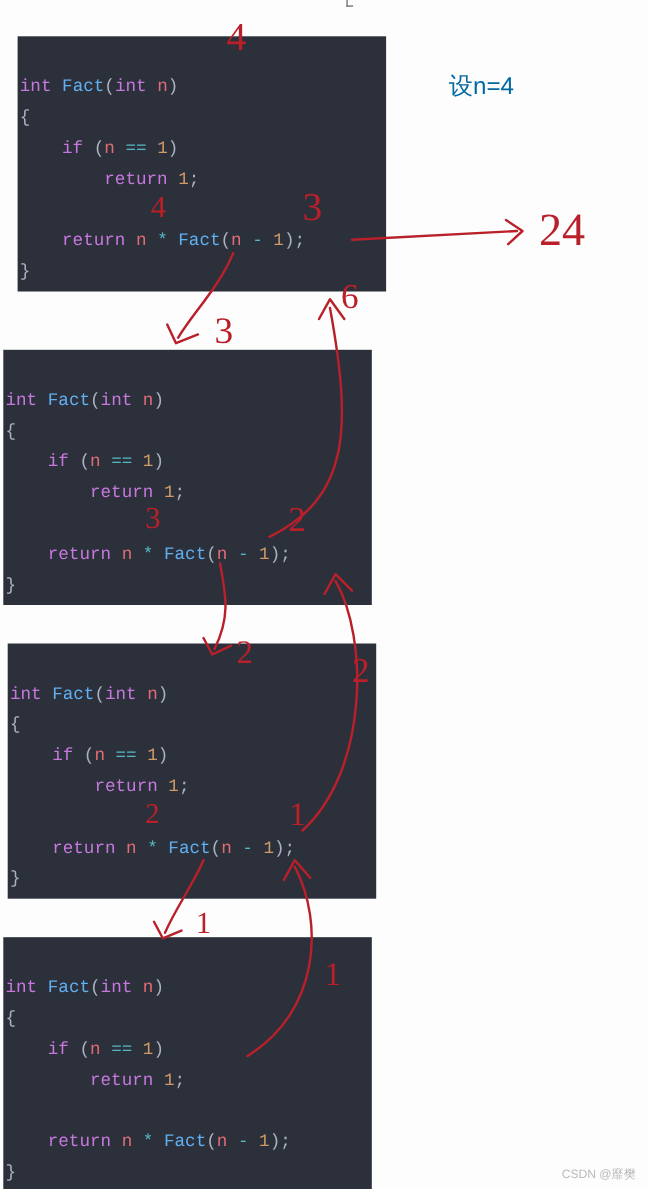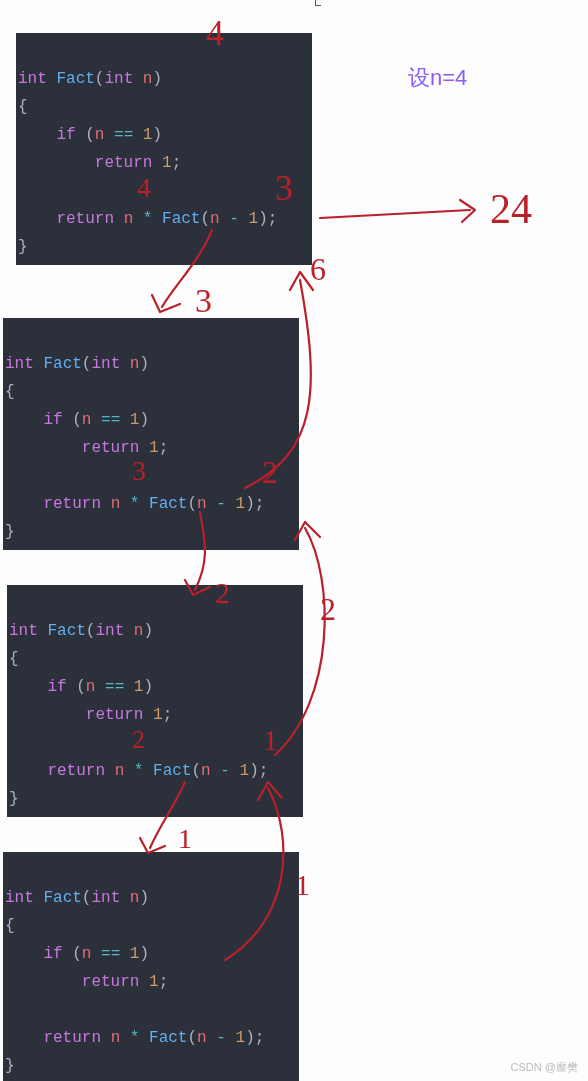--- a/index.html
+++ b/index.html
@@ -8,31 +8,31 @@
       height: 1081px;
       background: #fdfdfd;
       font-family: "Consolas", "Courier New", monospace;
       position: relative;
       overflow: hidden;
     }
     .title {
       position: absolute;
       font-family: "Microsoft YaHei", sans-serif;
       font-size: 22px;
-      color: #8b5cf6;
+      color: #0369a1;
     }
     .code-block {
       position: absolute;
       background: #2b303b;
       color: #c0c5ce;
       font-size: 16px;
       line-height: 1.75;
       padding: 4px 6px 4px 2px;
       white-space: pre;
-      width: 296px;
+      width: 335px;
     }
     .kw-type { color: #c678dd; }
     .fn { color: #61afef; }
     .var { color: #e06c75; }
     .kw-ctrl { color: #c678dd; }
     .num { color: #d19a66; }
     .op { color: #56b6c2; }
     .punc { color: #abb2bf; }
     .plain { color: #abb2bf; }
 

